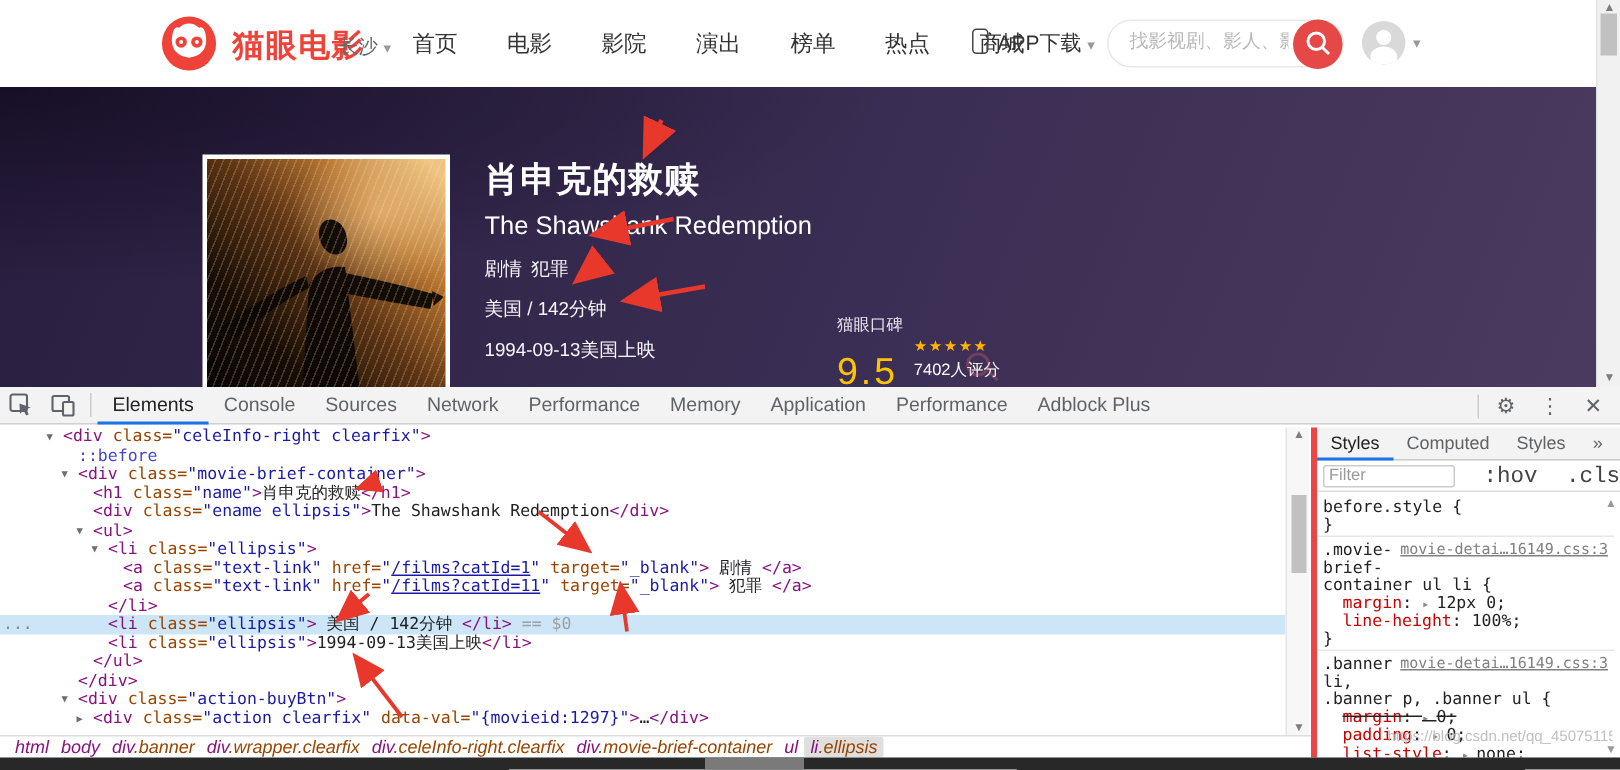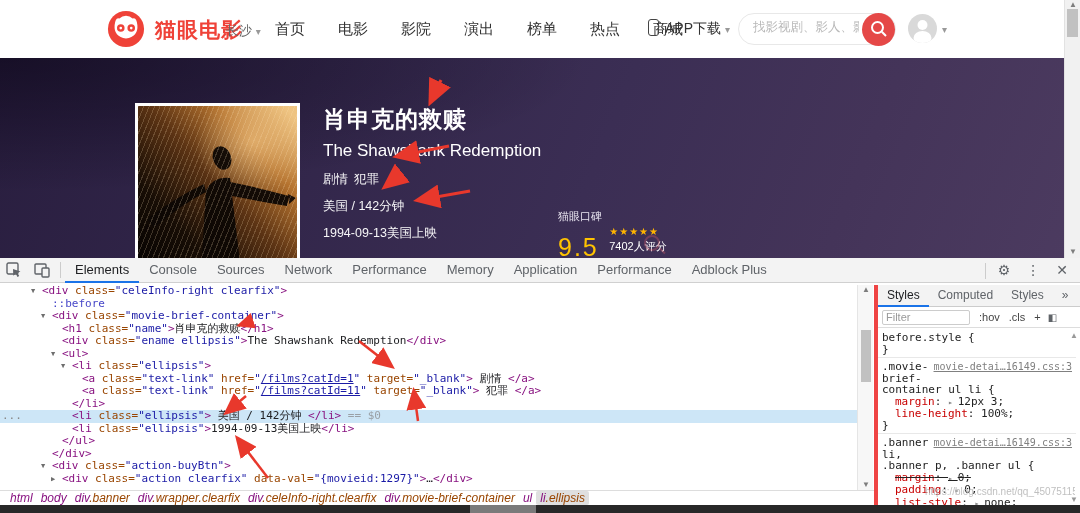--- a/index.html
+++ b/index.html
@@ -87,21 +87,21 @@
   .crumb { padding:0 4px; cursor:pointer;font-style:italic; }
   .crumb.active { background:#dfdfdf; border-radius:2px; }
 
   #sidebar { position:absolute; left:874px; top:27px; width:206px; height:220px; border-left:4px solid #ef4444; background:#fff; }
   #sb-tabs { height:22px; background:#f3f3f3; border-bottom:1px solid #ccc; display:flex; align-items:center; }
   .sb-tab { font-size:12px; color:#5f6368; padding:0 9px; height:22px; line-height:21px; cursor:pointer; }
   .sb-tab.active { color:#202124; border-bottom:2px solid #1a73e8; }
   #sb-filter { height:21px; border-bottom:1px solid #ddd; display:flex; align-items:center; padding:0 4px; }
   #filter-input { width:88px; height:15px; border:1px solid #ccc; border-radius:2px; font-size:11px; padding:0 3px; outline:0; color:#333; }
   #filter-input::placeholder { color:#999; }
-  .sb-toggle { font-size:11px; font-family:Liberation Sans, sans-serif; color:#444; margin-left:9px; cursor:pointer; }
+  .sb-toggle { font-size:15px; font-family:Liberation Mono, monospace; color:#444; margin-left:19px; cursor:pointer; }
   .sb-panelico { margin-left:7px; font-size:10px; color:#5f6368; cursor:pointer; }
   #rules { position:absolute; left:0; top:44px; width:198px; height:176px;
       font-family:"DejaVu Sans Mono",monospace; font-size:11px; line-height:11.5px; color:#222; overflow:hidden; }
   .rule { position:relative; padding:3px 4px 2px 4px; }
   .rule.bt { border-top:1px solid #e8e8e8; }
   .rlink { float:right; font-size:10px; color:#808080; text-decoration:underline; cursor:pointer; }
   .rsel { white-space:pre-line; }
   .prop { padding-left:13px; }
   .pn { color:#c80000; }
   .pv { color:#222; }
@@ -270,21 +270,21 @@
     <div id="rules">
         <div class="rule">
           <div class="rsel">before.style {</div>
           <div class="rclose">}</div>
         </div>
         <div class="rule bt">
           <span class="rlink">movie-detai…16149.css:3</span>
           <div class="rsel">.movie-
 brief-
 container ul li {</div>
-          <div class="prop"><span class="pn">margin</span>: <span class="parrow">▸ </span><span class="pv">12px 3</span>;</div>
+          <div class="prop"><span class="pn">margin</span>: <span class="parrow">▸ </span><span class="pv">12px 0</span>;</div>
           <div class="prop"><span class="pn">line-height</span>: <span class="pv">100%</span>;</div>
           <div class="rclose">}</div>
         </div>
         <div class="rule bt">
           <span class="rlink">movie-detai…16149.css:3</span>
           <div class="rsel">.banner
 li,
 .banner p, .banner ul {</div>
           <div class="prop struck"><span class="pn">margin</span>: <span class="parrow">▸ </span><span class="pv">0</span>;</div>
           <div class="prop"><span class="pn">padding</span>: <span class="parrow">▸ </span><span class="pv">0</span>;</div>

